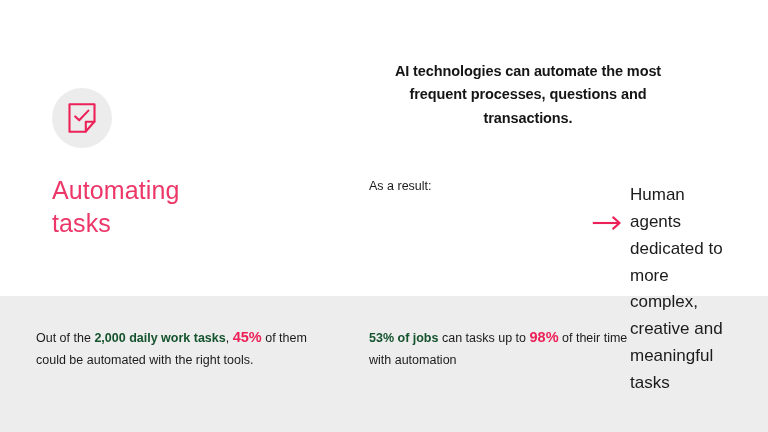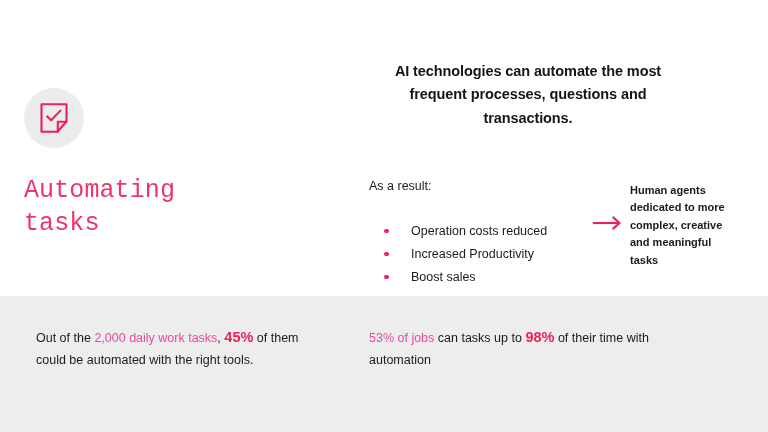--- a/index.html
+++ b/index.html
@@ -17,24 +17,23 @@
   .slide {
     position: relative;
     width: 768px;
     height: 432px;
     background: #ffffff;
   }
 
   
   .left-col {
     position: absolute;
-    left: 24px;
+    left: 52px;
     top: 88px;
     width: 250px;
-    font-family: Liberation Mono, monospace;
   }
   .icon-circle {
     width: 60px;
     height: 60px;
     border-radius: 50%;
     background: #ececec;
     display: flex;
     align-items: center;
     justify-content: center;
   }
@@ -75,21 +74,21 @@
     align-items: flex-start;
   }
   .result-left {
     width: 215px;
     flex: 0 0 215px;
   }
   .result-lead {
     font-size: 12.5px;
     color: #1b1b1b;
     line-height: 1.5;
-    margin-bottom: 24px;
+    margin-bottom: 6px;
   }
   ul.bullets {
     list-style: none;
     margin: 0;
     padding: 0;
   }
   ul.bullets li {
     position: relative;
     padding-left: 42px;
     font-size: 12.5px;
@@ -107,25 +106,24 @@
   }
   .arrow-wrap {
     flex: 0 0 46px;
     padding-top: 38px;
     display: flex;
     justify-content: center;
   }
   .result-right {
     flex: 1 1 auto;
     padding-top: 5px;
-    font-size: 11px;
+    font-size: 17px;
     line-height: 1.58;
     color: #1b1b1b;
     white-space: pre-line;
-    font-weight: bold;
   }
 
   
   .band {
     position: absolute;
     left: 0;
     top: 296px;
     width: 768px;
     height: 136px;
     background: #ededed;
@@ -133,21 +131,21 @@
   .stat {
     position: absolute;
     top: 325px;
     font-size: 12.5px;
     line-height: 1.72;
     color: #1b1b1b;
     width: 280px;
   }
   .stat-left  { left: 36px; }
   .stat-right { left: 369px; }
-  .stat b { font-weight: normal; color: #ec4899; }
+  .stat b { font-weight: bold; color: #14532d; }
   .stat .big {
     font-weight: bold;
     color: #ec2157;
     font-size: 14.5px;
     text-align: right;
   }
 </style>
 </head>
 <body>
 
@@ -167,34 +165,20 @@
     </div>
     <div class="section-title">Automating
 tasks</div>
   </div>
 
   <div class="headline">AI technologies can automate the most frequent processes, questions and transactions.</div>
 
   <div class="result-block">
     <div class="result-left">
       <div class="result-lead">As a result:</div>
-      <ul class="bullets">
-        <li>
-          <span class="dot"></span>
-          <span>Operation costs reduced</span>
-        </li>
-        <li>
-          <span class="dot"></span>
-          <span>Increased Productivity</span>
-        </li>
-        <li>
-          <span class="dot"></span>
-          <span>Boost sales</span>
-        </li>
-      </ul>
     </div>
 
     <div class="arrow-wrap">
       <span>
         <svg width="30" height="16" viewBox="0 0 30 16" fill="none">
           <path d="M0.8 8 H26.5" stroke="#ec2157" stroke-width="2.1" stroke-linecap="butt"></path>
           <path d="M21.2 2.4 L27.6 8 L21.2 13.6" stroke="#ec2157" stroke-width="2.1" stroke-linecap="round" stroke-linejoin="round" fill="none"></path>
         </svg>
       </span>
     </div>

